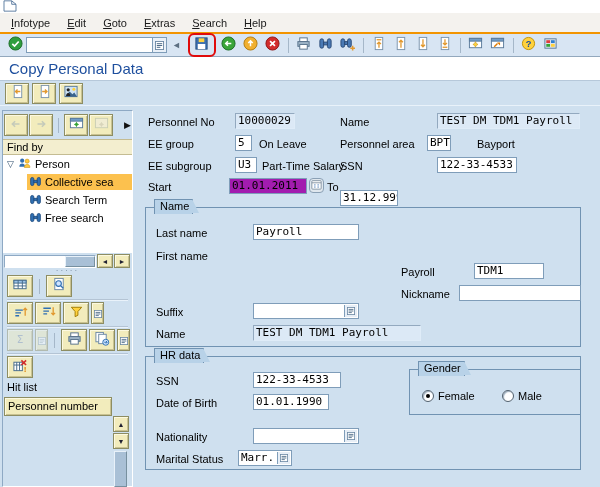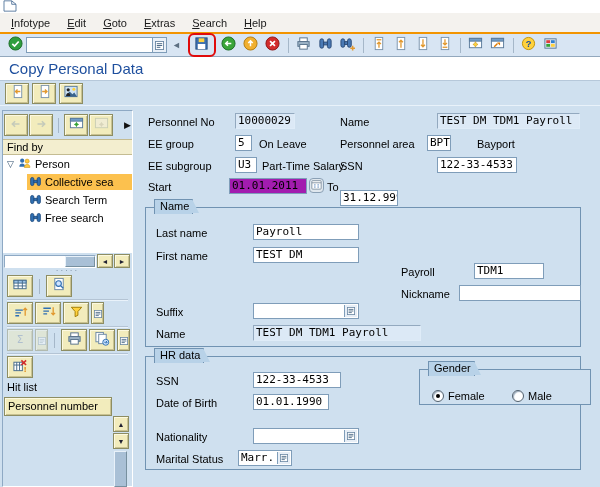--- a/index.html
+++ b/index.html
@@ -486,21 +486,20 @@
         </svg></span>
   </button>
   <span class="lblf" style="left:327px;top:74px">To</span>
   <div class="box" style="left:340px;top:84px;width:58px">31.12.9999</div>
 
   <div class="gbox" style="left:145px;top:101px;width:436px;height:140px">
     <span class="gtab">Name</span>
     <span class="lblf" style="left:10px;top:18px">Last name</span>
     <div class="box" style="left:107px;top:16px;width:106px">Payroll</div>
     <span class="lblf" style="left:10px;top:41px">First name</span>
-    <div class="box" style="left:107px;top:39px;width:106px">TEST DM</div>
     <span class="lblf" style="left:255px;top:57px">Payroll</span>
     <div class="box" style="left:328px;top:55px;width:70px">TDM1</div>
     <span class="lblf" style="left:255px;top:79px">Nickname</span>
     <div class="box" style="left:313px;top:77px;width:122px"></div>
     <span class="lblf" style="left:10px;top:97px">Suffix</span>
     <div class="box" style="left:107px;top:95px;width:106px">
       <span class="dd">
           <svg width="8" height="8" viewBox="0 0 10 10">
             <rect x="0.5" y="0.5" width="9" height="9" fill="#fff" stroke="#6b87a3"></rect>
             <path d="M2 3h6M2 5h6M2 7h4" stroke="#3a5a7a"></path>
@@ -511,21 +510,21 @@
     <div class="box dsp" style="left:107px;top:117px;width:168px">TEST DM TDM1 Payroll</div>
   </div>
 
   <div class="gbox" style="left:145px;top:250px;width:436px;height:114px">
     <span class="gtab">HR data</span>
     <span class="lblf" style="left:10px;top:17px">SSN</span>
     <div class="box" style="left:107px;top:15px;width:88px">122-33-4533</div>
     <span class="lblf" style="left:10px;top:39px">Date of Birth</span>
     <div class="box" style="left:107px;top:37px;width:76px">01.01.1990</div>
 
-    <div class="gbox" style="left:273px;top:12px;width:172px;height:36px;border-color:#7193b2">
+    <div class="gbox" style="left:263px;top:12px;width:172px;height:46px;border-color:#7193b2">
       <span class="gtab">Gender</span>
       <span class="rad" style="left:12px;top:20px">
         <span class="rc on"></span>
         <span>Female</span>
       </span>
       <span class="rad" style="left:92px;top:20px">
         <span class="rc"></span>
         <span>Male</span>
       </span>
     </div>

